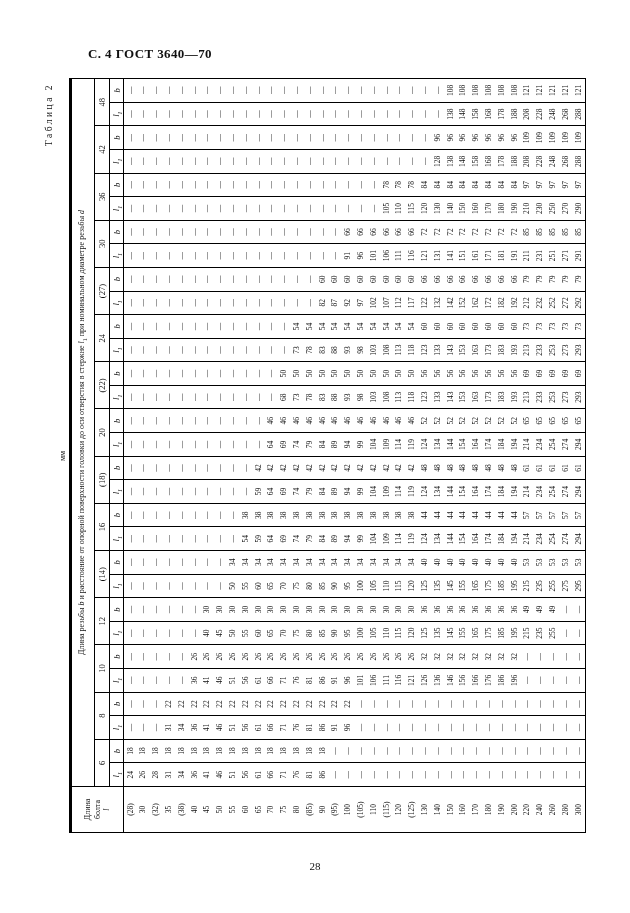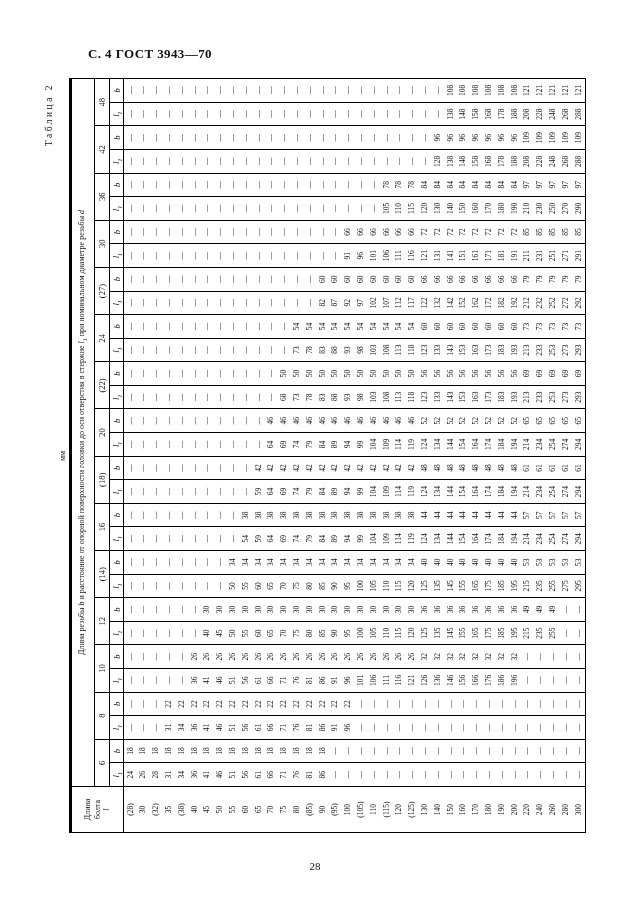--- a/index.html
+++ b/index.html
@@ -38,21 +38,21 @@
   tr.sub-row th { font-size:8.5px; font-style:italic; height:13px; }
   tbody td { font-size:7.5px; height:12.8px; line-height:1; }
   tbody td.len { font-size:7.5px; }
   .it { font-style:italic; }
   sub { font-size:6px; }
 </style>
 </head>
 <body>
 
 <div class="page">
-  <div class="page-header">С. 4 ГОСТ 3943—70</div>
+  <div class="page-header">С. 4 ГОСТ 3640—70</div>
 
   <div class="rot-anchor">
     <div class="rot-inner">
       <div class="tbl-caption">Таблица 2</div>
       <div class="tbl-units">мм</div>
       <table class="gost">
         <colgroup>
             <col style="width: 46px;">
             <col style="width: 23.6px;">
             <col style="width: 23.6px;">

